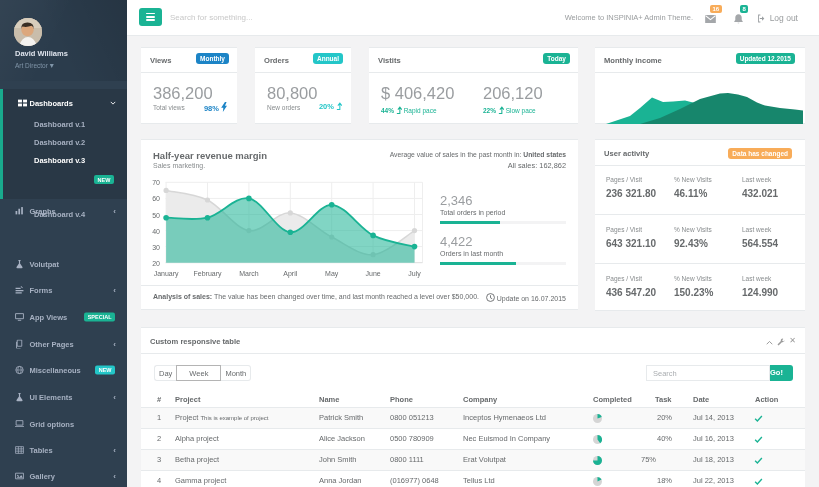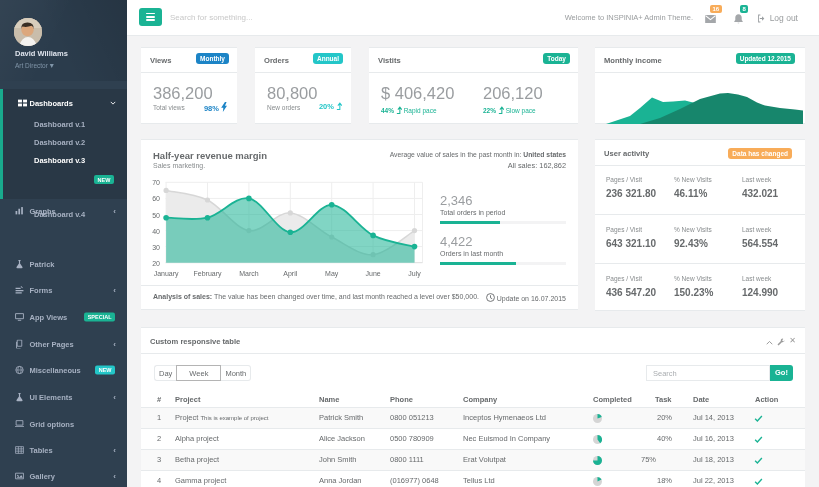--- a/index.html
+++ b/index.html
@@ -91,21 +91,21 @@
           <rect x="6" y="4" width="3" height="10"></rect>
           <rect x="11" y="1" width="3" height="13"></rect>
         </svg>
     <span class="tx">Graphs</span>
         <span class="arr">‹</span>
   </div>
   <div class="mitem" style="top:250px;">
     <svg class="ic" viewBox="0 0 16 16">
           <path d="M6 1h4v1l-1 1v4l4 6c1 1.5 0 3-1.5 3h-7C3 16 2 14.5 3 13l4-6V3L6 2z"></path>
         </svg>
-    <span class="tx">Patrick</span>
+    <span class="tx">Volutpat</span>
   </div>
   <div class="mitem" style="top:276px;">
     <svg class="ic" viewBox="0 0 16 16">
           <path d="M1 4h9v2H1z M1 8h14v2H1z M1 12h11v2H1z M11 1l3 3-1 1-3-3z"></path>
         </svg>
     <span class="tx">Forms</span>
         <span class="arr">‹</span>
   </div>
   <div class="mitem" style="top:303px;">
     <svg class="ic" viewBox="0 0 16 16">
@@ -357,21 +357,21 @@
     <span style="position:absolute; right:9px; top:8px; color:#9a9a9a; font-size:8px;">✕</span>
   </div>
 
   <div style="position:absolute; left:13px; top:37px; height:16px; display:flex;">
     <span style="display:block; height:16px; line-height:15px; padding:0 4px; border:1px solid #e7eaec; border-right:0; border-radius:3px 0 0 3px; font-size:7.5px; color:#676a6c; background:#fff;">Day</span>
         <span style="display:block; height:16px; line-height:15px; padding:0 12px; border:1px solid #b4b4b4; font-size:7.5px; color:#676a6c; background:#fff;">Week</span>
         <span style="display:block; height:16px; line-height:15px; padding:0 4px; border:1px solid #e7eaec; border-left:0; border-radius:0 3px 3px 0; font-size:7.5px; color:#676a6c; background:#fff;">Month</span>
   </div>
 
   <div style="position:absolute; left:505px; top:37px; width:124px; height:16px; border:1px solid #e7eaec; background:#fff; font-size:7.5px; color:#aaadb0; line-height:15px; padding-left:6px;">Search</div>
-  <div style="position:absolute; left:629px; top:37px; width:23px; height:16px; background:#1ab394; border-radius:0 3px 3px 0; color:#fff; font-size:7.5px; font-weight:bold; text-align:center; line-height:16px;">Go!</div>
+  <div style="position:absolute; left:629px; top:37px; width:23px; height:16px; background:#1ab394; border-radius:0 3px 3px 0; color:#fff; font-size:7.5px; font-weight:bold; line-height:16px;">Go!</div>
 
   <div style="position:absolute; left:0; top:62px; width:664px;">
 
     <div style="position:absolute; left:16px; top:5px; font-size:7.5px; color:#676a6c;" class="bold">#</div>
     <div style="position:absolute; left:34px; top:5px; font-size:7.5px; color:#676a6c;" class="bold">Project</div>
     <div style="position:absolute; left:178px; top:5px; font-size:7.5px; color:#676a6c;" class="bold">Name</div>
     <div style="position:absolute; left:249px; top:5px; font-size:7.5px; color:#676a6c;" class="bold">Phone</div>
     <div style="position:absolute; left:322px; top:5px; font-size:7.5px; color:#676a6c;" class="bold">Company</div>
     <div style="position:absolute; left:452px; top:5px; font-size:7.5px; color:#676a6c;" class="bold">Completed</div>
     <div style="position:absolute; left:514px; top:5px; font-size:7.5px; color:#676a6c;" class="bold">Task</div>

